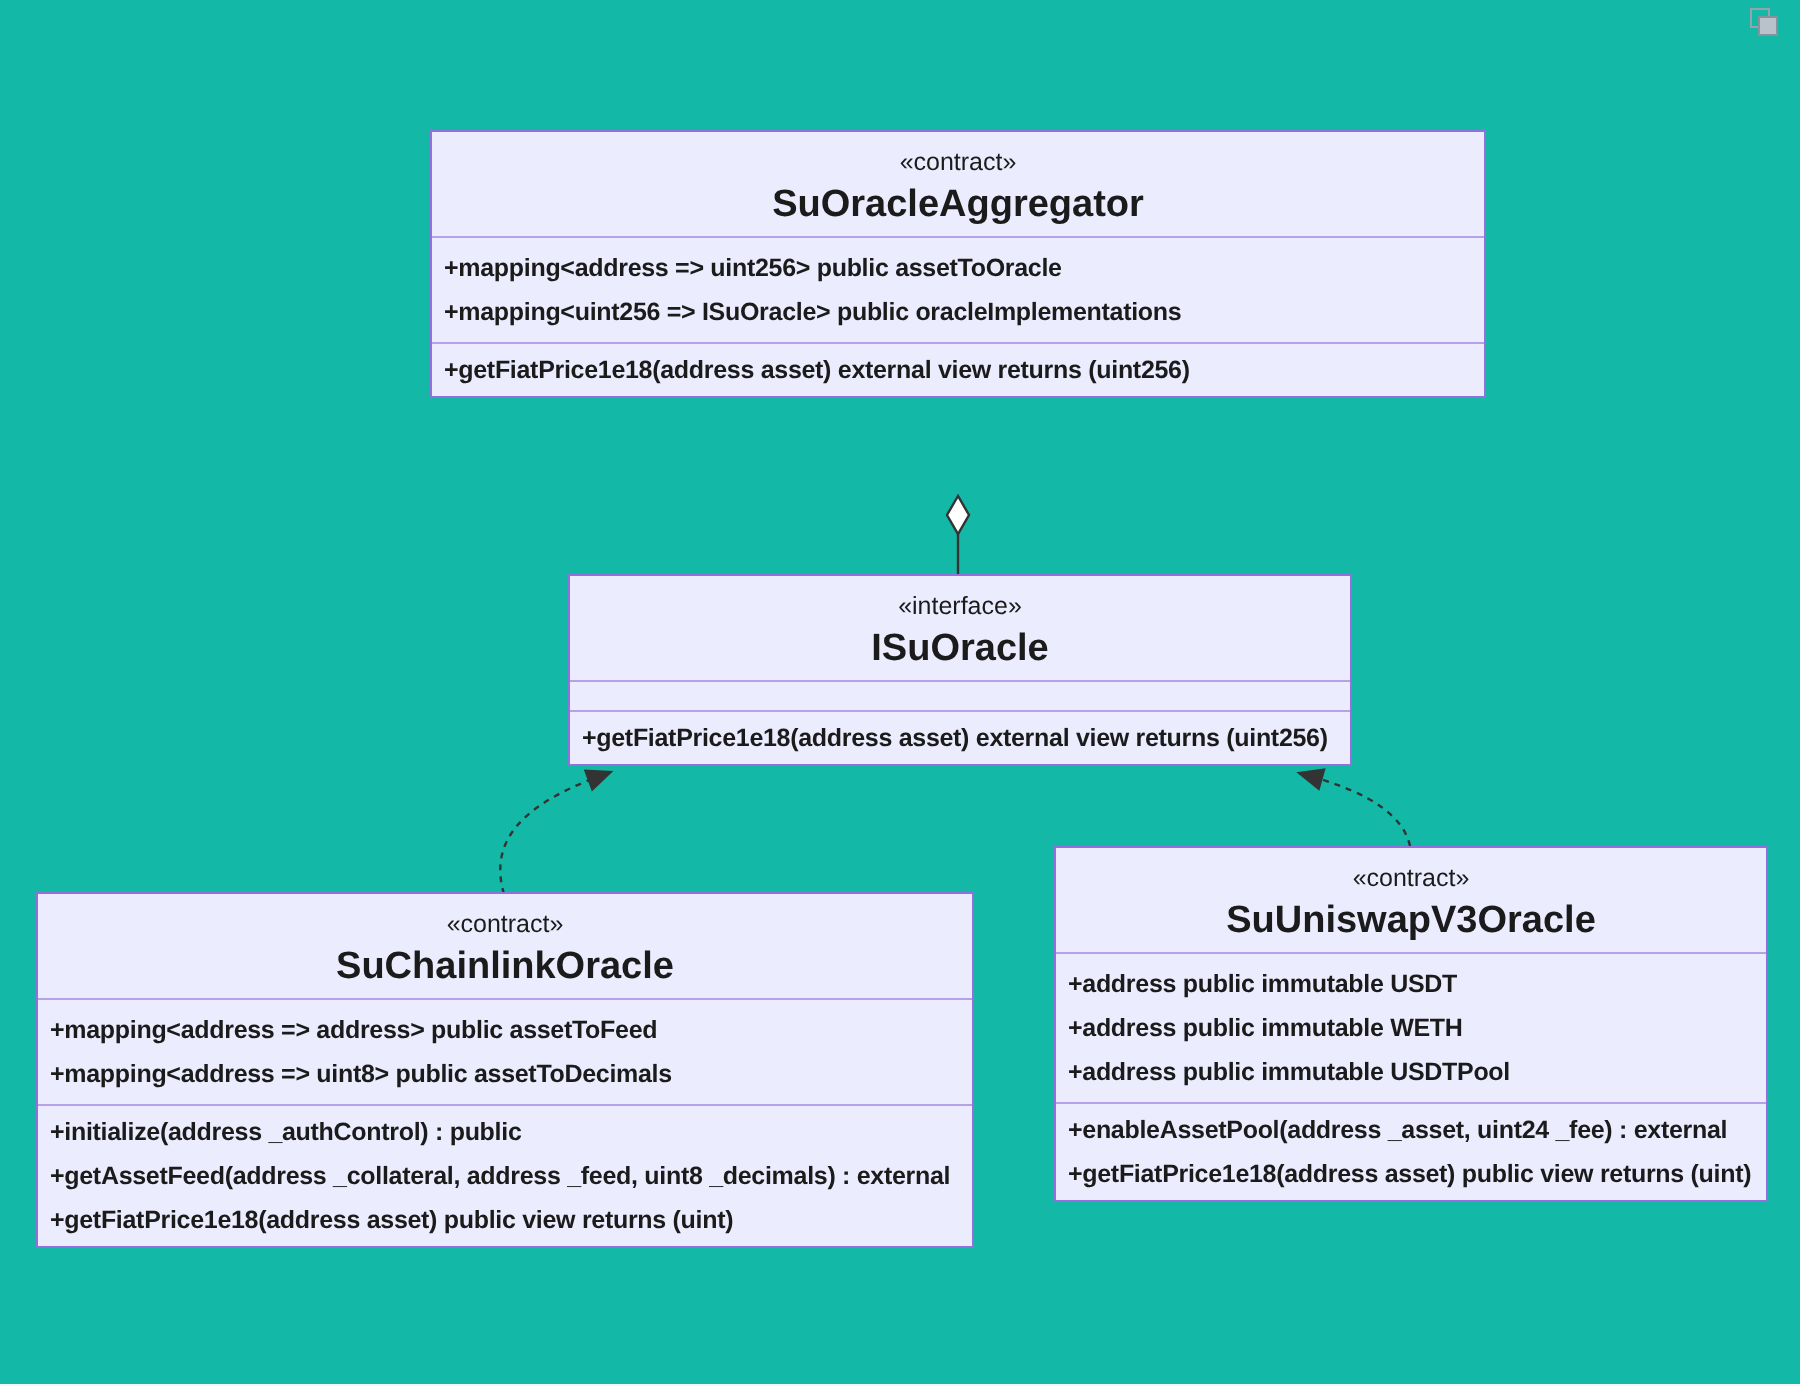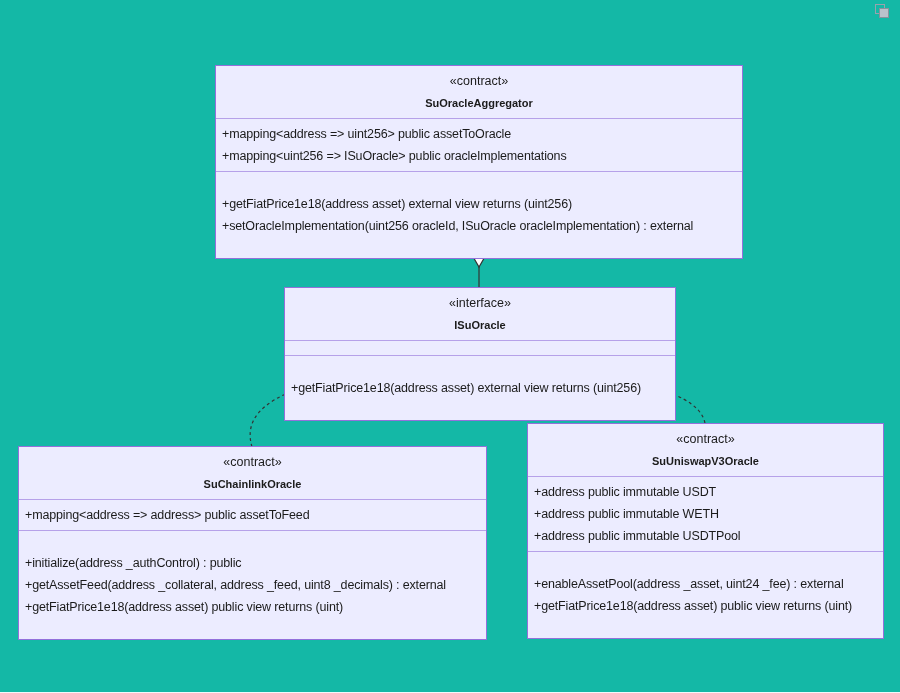--- a/index.html
+++ b/index.html
@@ -20,29 +20,30 @@
   .uml-class {
     position:absolute;
     background:#ECECFF;
     border:1px solid #9370DB;
     box-sizing:border-box;
     color:#1b1b1b;
     z-index:1;
   }
   .uml-header { text-align:center; padding:4px 0; }
   .uml-stereotype { font-size:12.5px; line-height:22px; }
-  .uml-name { font-size:11px; font-weight:bold; line-height:22px; }
+  .uml-name { font-size:19px; font-weight:bold; line-height:22px; }
   .uml-section { border-top:1px solid rgba(147,112,219,0.6); padding:4px 0; }
-  .uml-section.methods { padding:21px 0; }
+  .uml-section.methods { padding:2px 0; }
   .uml-section.empty { min-height:14px; padding:0; }
   .member-row {
     font-size:12.5px; line-height:22px;
     padding:0 2px 0 6px;
     white-space:nowrap;
     letter-spacing:-0.15px;
+    font-weight:bold;
   }
   .copy-btn {
     position:absolute; right:8px; top:3px;
     width:18px; height:18px; cursor:pointer; z-index:2;
   }
   .copy-back {
     position:absolute; left:1px; top:1px;
     width:8px; height:8px;
     border:1.5px solid #98a2ac;
     background:transparent;
@@ -80,21 +81,20 @@
     <div class="uml-header">
       <div class="uml-stereotype">«contract»</div>
       <div class="uml-name">SuOracleAggregator</div>
     </div>
     <div class="uml-section attrs">
         <div class="member-row">+mapping&lt;address =&gt; uint256&gt; public assetToOracle</div>
         <div class="member-row">+mapping&lt;uint256 =&gt; ISuOracle&gt; public oracleImplementations</div>
       </div>
     <div class="uml-section methods">
         <div class="member-row">+getFiatPrice1e18(address asset) external view returns (uint256)</div>
-        <div class="member-row">+setOracleImplementation(uint256 oracleId, ISuOracle oracleImplementation) : external</div>
       </div>
   </div>
 
   <div class="uml-class" style="left:284px; top:287px; width:392px;">
     <div class="uml-header">
       <div class="uml-stereotype">«interface»</div>
       <div class="uml-name">ISuOracle</div>
     </div>
     <div class="uml-section attrs empty"></div>
     <div class="uml-section methods">
@@ -102,20 +102,21 @@
       </div>
   </div>
 
   <div class="uml-class" style="left:18px; top:446px; width:469px;">
     <div class="uml-header">
       <div class="uml-stereotype">«contract»</div>
       <div class="uml-name">SuChainlinkOracle</div>
     </div>
     <div class="uml-section attrs">
         <div class="member-row">+mapping&lt;address =&gt; address&gt; public assetToFeed</div>
+        <div class="member-row">+mapping&lt;address =&gt; uint8&gt; public assetToDecimals</div>
       </div>
     <div class="uml-section methods">
         <div class="member-row">+initialize(address _authControl) : public</div>
         <div class="member-row">+getAssetFeed(address _collateral, address _feed, uint8 _decimals) : external</div>
         <div class="member-row">+getFiatPrice1e18(address asset) public view returns (uint)</div>
       </div>
   </div>
 
   <div class="uml-class" style="left:527px; top:423px; width:357px;">
     <div class="uml-header">

